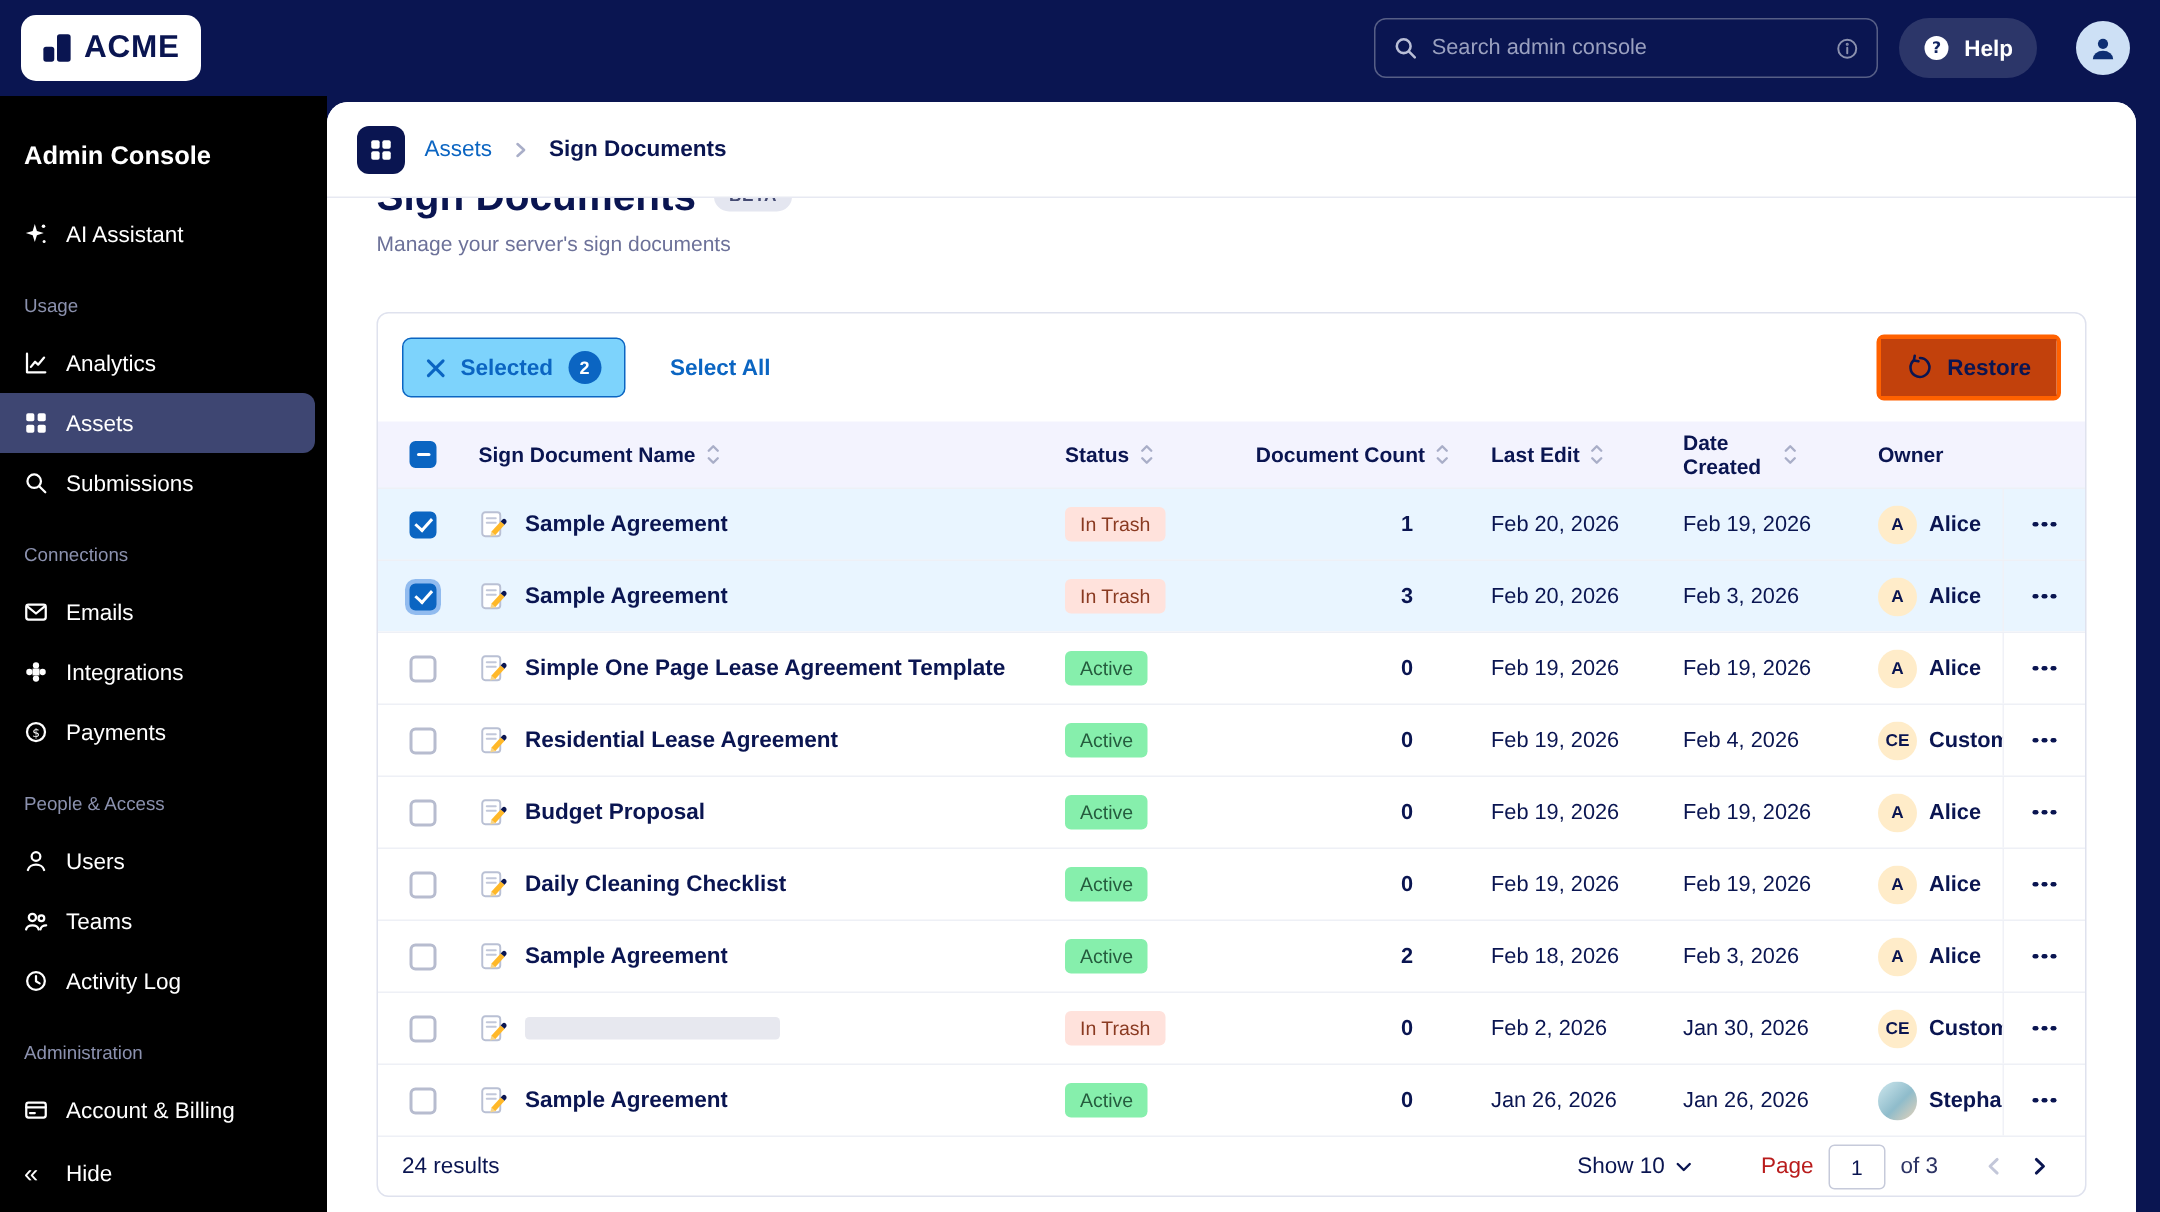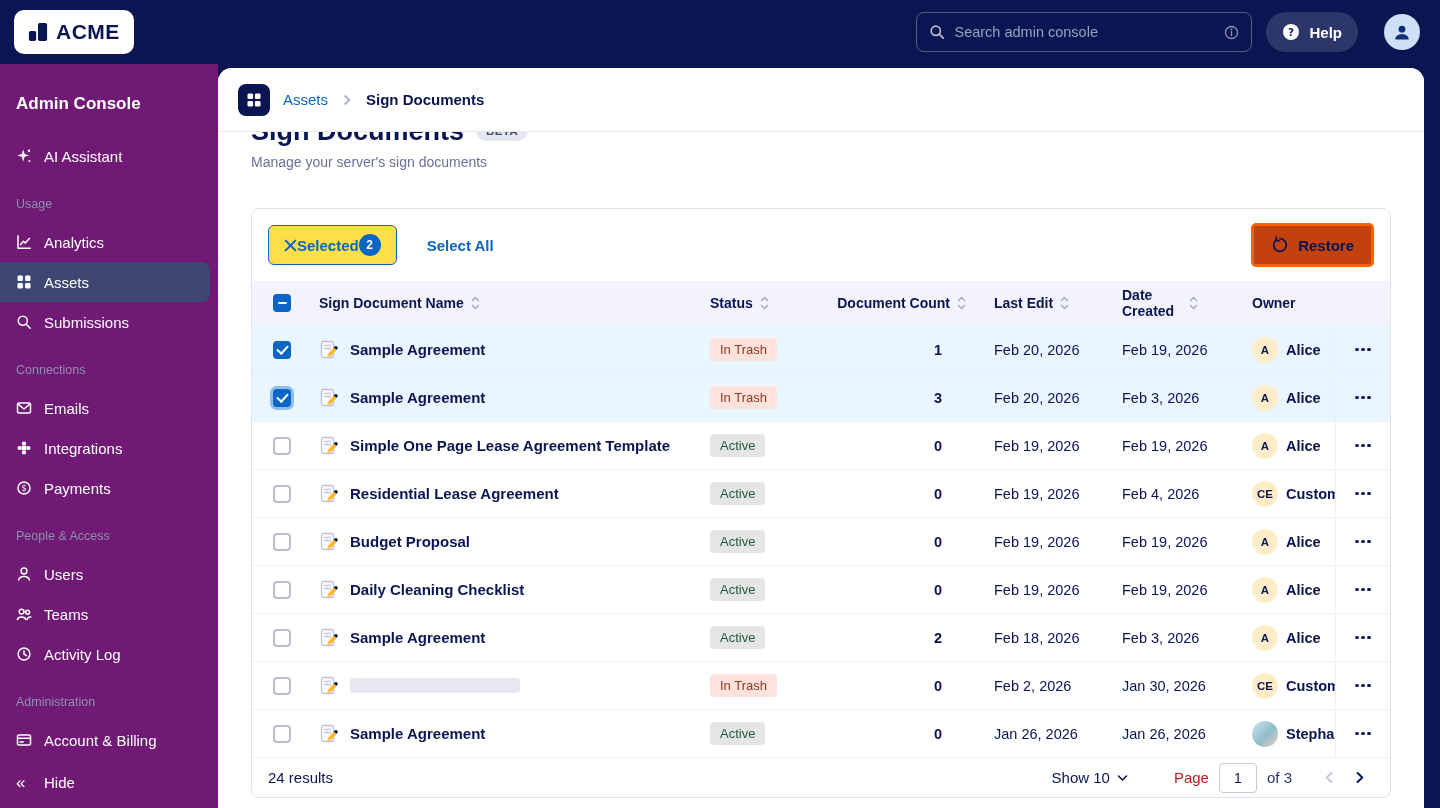--- a/index.html
+++ b/index.html
@@ -13,21 +13,21 @@
   .logo-text { font-size:21px; font-weight:800; color:#0a1551; letter-spacing:.5px; }
   .topbar-right { display:flex; align-items:center; gap:14px;padding-left:12px; }
   .search { width:336px; height:40px; border:1px solid #565e86; border-radius:8px; display:flex; align-items:center; gap:9px; padding:0 12px; }
   .search input { flex:1; background:transparent; border:none; outline:none; color:#fff; font-size:14.5px; font-family:inherit; }
   .search input::placeholder { color:#9aa0bf; }
   .help-btn { height:40px; border:none; border-radius:20px; background:rgba(255,255,255,.14); color:#fff; font-size:15px; font-weight:600; display:flex; align-items:center; gap:9px; padding:0 16px; }
   .avatar-btn { width:36px; height:36px; border-radius:50%; border:none; background:#cde0f5; display:grid; place-items:center; margin-left:12px; }
 
   
   .app { display:flex; height:744px; }
-  .sidebar { width:218px; flex:0 0 218px; background:#701a75; color:#fff; padding-top:30px; position:relative; }
+  .sidebar { width:218px; flex:0 0 218px; background:#000000; color:#fff; padding-top:30px; position:relative; }
   .main { flex:1; margin:4px 16px 0 0; background:#fff; border-radius:14px 14px 0 0; display:flex; flex-direction:column; overflow:hidden; }
 
   
   .sidebar-title { font-size:17px; font-weight:700; padding:0 16px; }
   .side-item { height:40px; display:flex; align-items:center; gap:12px; padding:0 16px; font-size:15px; font-weight:500; cursor:pointer; }
   .side-item.assistant { margin-top:22px; }
   .side-item.active { background:#3e4672; border-radius:0 8px 8px 0; margin-right:8px; }
   .side-icon { width:16px; height:16px; display:inline-flex; flex:0 0 16px; }
   .side-section-label { color:#8b91ae; font-size:12.5px; padding:0 16px; margin:16px 0 6px; height:24px; display:flex; align-items:center; }
   .hide-row { position:absolute; bottom:6px; left:0; right:0; }
@@ -43,21 +43,21 @@
   .content { flex:1; padding:0 33px 20px; position:relative; z-index:1; overflow:hidden; }
   .page-head { margin-top:-18px; }
   .title-row { display:flex; align-items:center; gap:12px; height:34px; }
   .page-title { font-size:27px; font-weight:800; color:#0a1551; line-height:34px; }
   .beta-badge { background:#e4e6f0; color:#444a72; font-size:11.5px; font-weight:700; letter-spacing:.4px; padding:4px 10px; border-radius:10px; }
   .subtitle { color:#6c7199; font-size:14px; margin-top:6px; }
 
   
   .card { margin-top:38px; border:1px solid #dfe2ee; border-radius:8px; overflow:hidden; background:#fff; }
   .toolbar { height:72px; display:flex; align-items:center; padding:0 16px; }
-  .selected-btn { display:flex; align-items:center; height:40px; padding:0 15px; background:#fde047; border:1px solid #0b65c2; border-radius:6px; color:#0b65c2; font-size:15px; font-weight:700; }
+  .selected-btn { display:flex; align-items:center; gap:10px; height:40px; padding:0 15px; background:#7dd3fc; border:1px solid #0b65c2; border-radius:6px; color:#0b65c2; font-size:15px; font-weight:700; }
   .selected-badge { width:22px; height:22px; border-radius:50%; background:#0b65c2; color:#fff; font-size:12px; font-weight:700; display:grid; place-items:center; }
   .select-all { margin-left:30px; background:none; border:none; color:#0b65c2; font-size:15px; font-weight:600; }
   .restore-wrap { margin-left:auto; border:3px solid #ff6100; border-radius:5px; background:#fff; }
   .restore-btn { display:flex; align-items:center; gap:9px; height:38px; padding:0 17px; background:#c2410c; border:none; color:#0a1551; font-size:15px; font-weight:700; }
 
   
   .grid-row { display:grid; grid-template-columns:60px 1fr 125px 139px 135px 130px 96px 55px; align-items:center; }
   .thead { background:#f3f3fe; height:44px; }
   .th { display:flex; align-items:center; gap:7px; font-size:14px; font-weight:700; color:#0a1551; cursor:pointer; }
   .th-count { justify-content:flex-end; padding-right:8px; text-align:right; }
@@ -72,21 +72,21 @@
   .cb.checked::after { content:""; position:absolute; left:4px; top:0.5px; width:5px; height:9px; border:solid #fff; border-width:0 2.2px 2.2px 0; transform:rotate(42deg); }
   .cb.indet::after { content:""; position:absolute; left:2.5px; top:5.8px; width:9px; height:2.6px; background:#fff; border-radius:1px; }
   .cb.focused { box-shadow:0 0 0 3px rgba(38,118,220,.45); }
   .cell-name { display:flex; align-items:center; gap:11px; padding-left:7px; overflow:hidden; }
   .doc-icon { flex:0 0 20px; display:inline-flex; }
   .doc-name { font-size:15px; font-weight:600; color:#0a1551; white-space:nowrap; overflow:hidden; cursor:pointer; }
   .redacted-bar { display:none; width:170px; height:15px; background:#e7e8ef; border-radius:3px; }
   .row.redacted .redacted-bar { display:block; }
   .badge { display:inline-block; padding:4px 10px; border-radius:4px; font-size:13px; font-weight:500; white-space:nowrap; }
   .badge.trash { background:#ffe2dc; color:#8a3a21; }
-  .badge.active { background:#e5e5e5; color:#255c3e; }
+  .badge.active { background:#86efac; color:#255c3e; }
   .cell-count { text-align:right; padding-right:32px; font-size:14.5px; font-weight:700; }
   .cell-date { font-size:14.5px; padding-left:20px; white-space:nowrap; }
   .cell-created { padding-left:13px; }
   .cell-owner { display:flex; align-items:center; gap:8px; padding-left:13px; overflow:hidden; white-space:nowrap; }
   .avatar { flex:0 0 26px; width:26px; height:26px; border-radius:50%; background:#ffecc9; color:#0a1551; font-size:11.5px; font-weight:700; display:grid; place-items:center; }
   .avatar.photo { background:linear-gradient(135deg,#cfe8ee 0%,#8fbccb 55%,#e8d3b8 100%); }
   .owner-name { font-size:14.5px; font-weight:600; color:#0a1551; overflow:hidden; }
   .cell-actions { height:100%; display:flex; align-items:center; justify-content:center; border-left:1px solid #f0f1f7; }
   .dots-btn { background:none; border:none; display:flex; gap:2.5px; padding:8px 6px; align-items:center; }
   .dot { width:3.6px; height:3.6px; border-radius:50%; background:#0a1551; }

